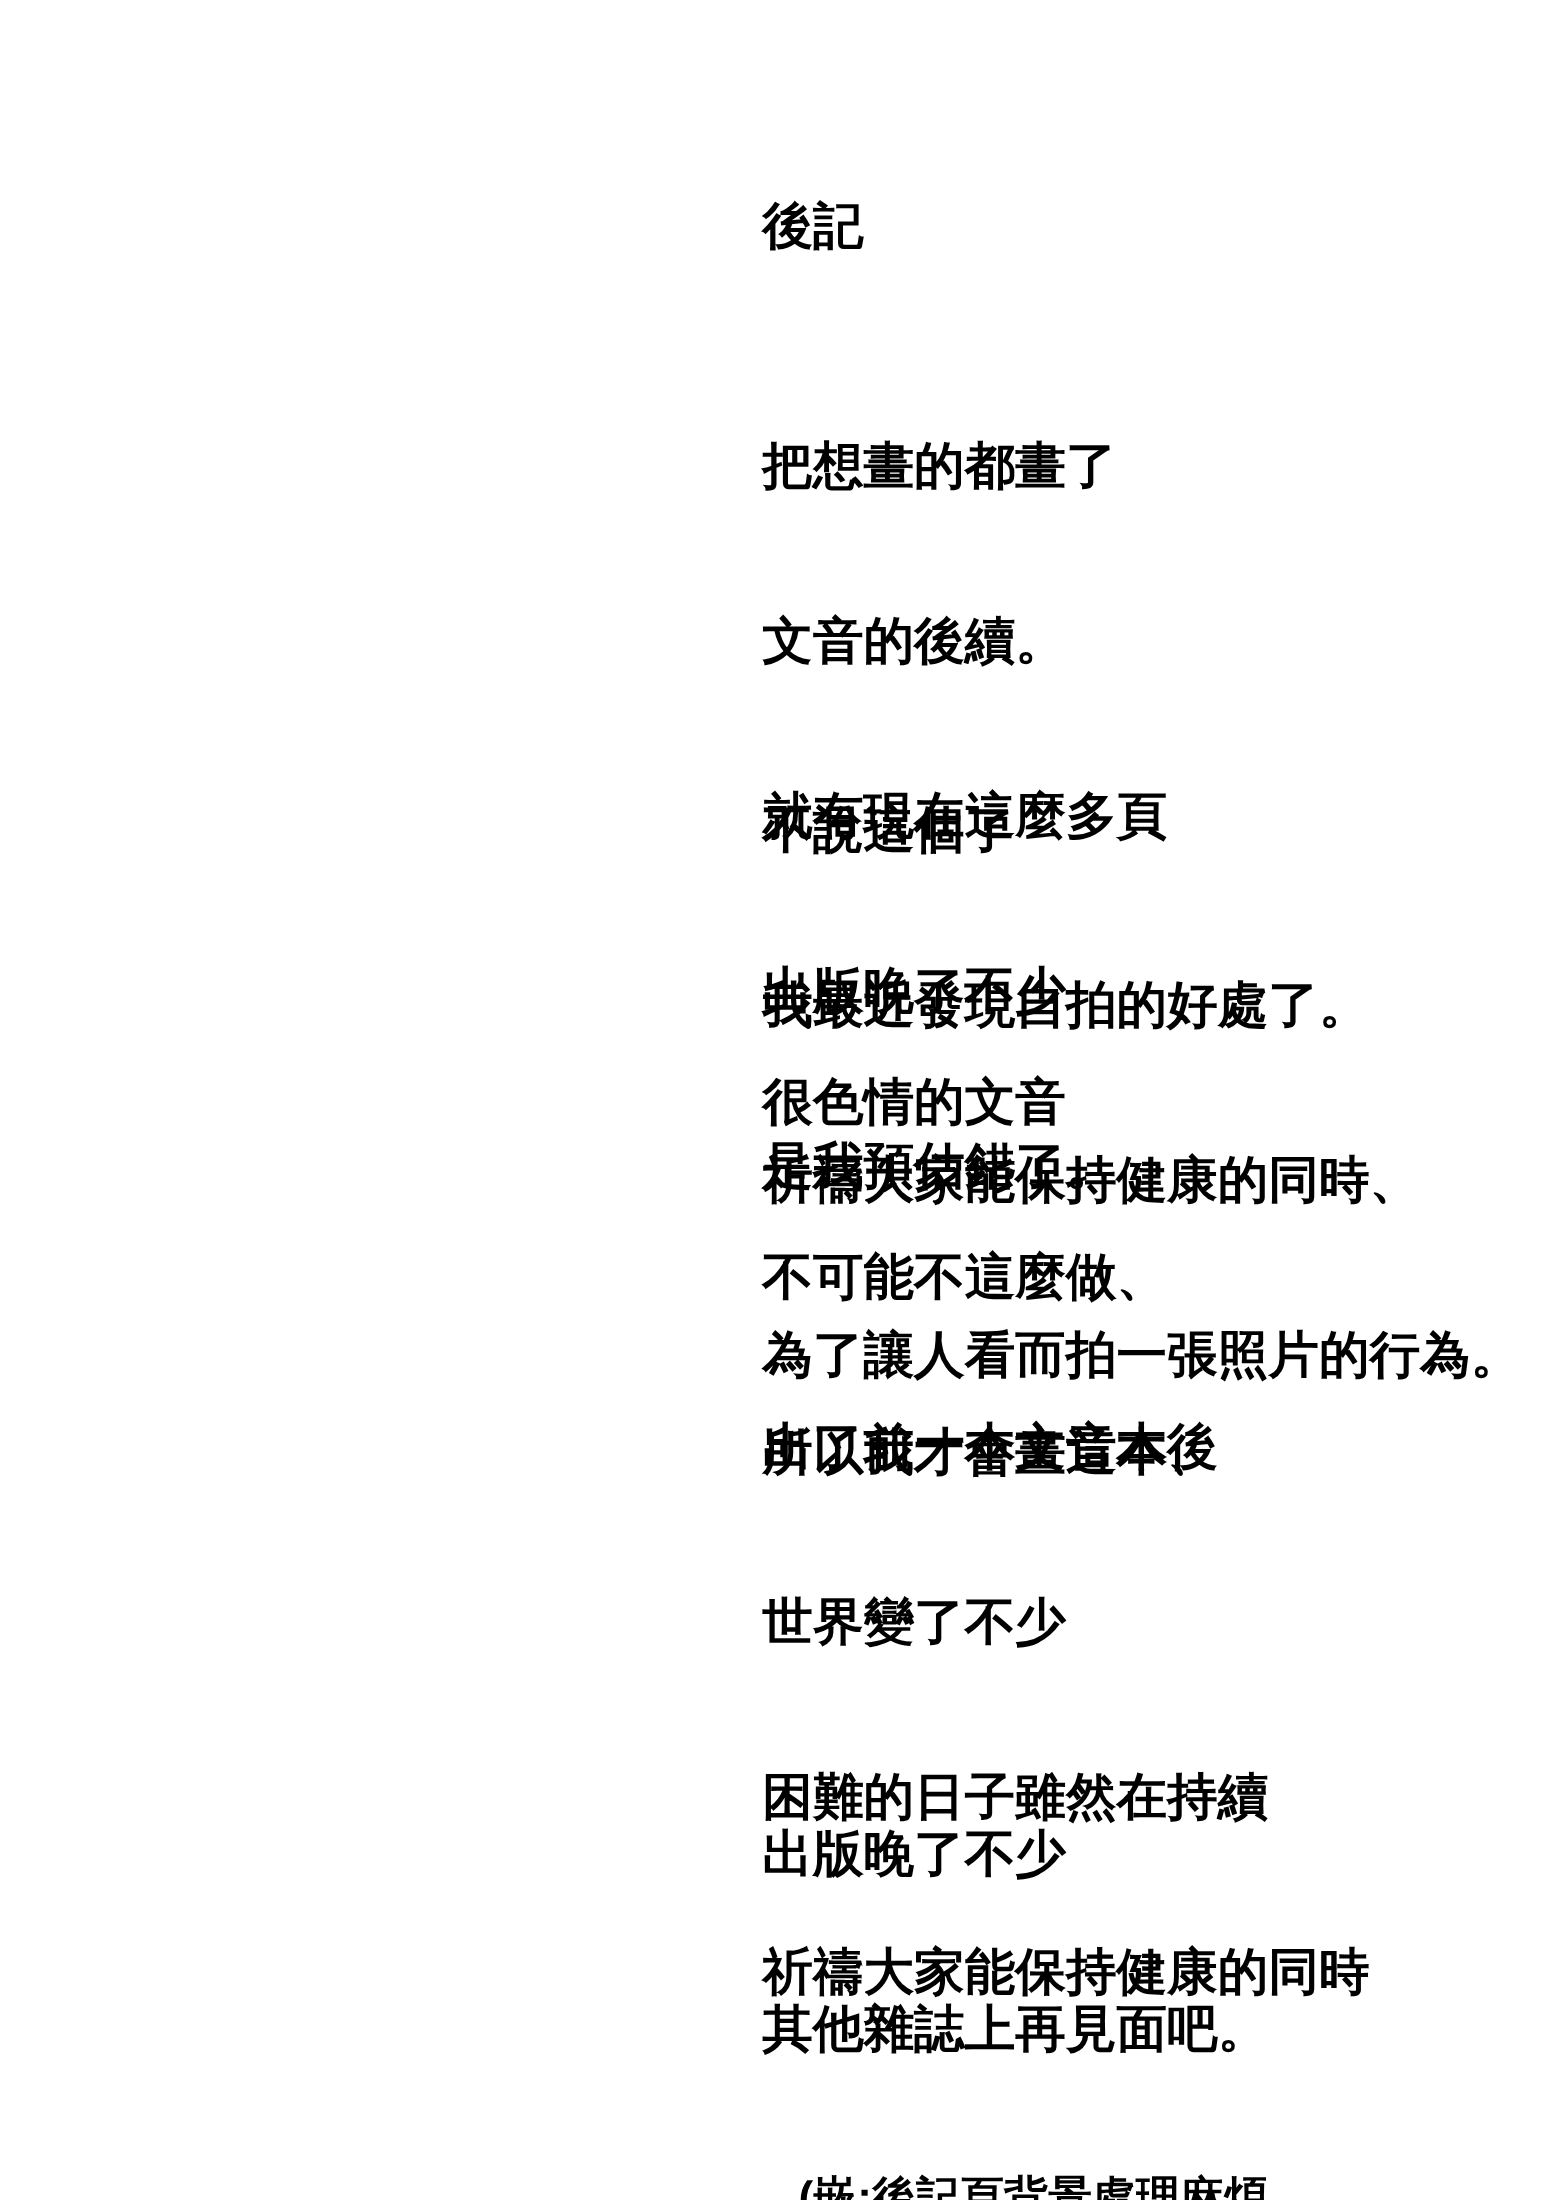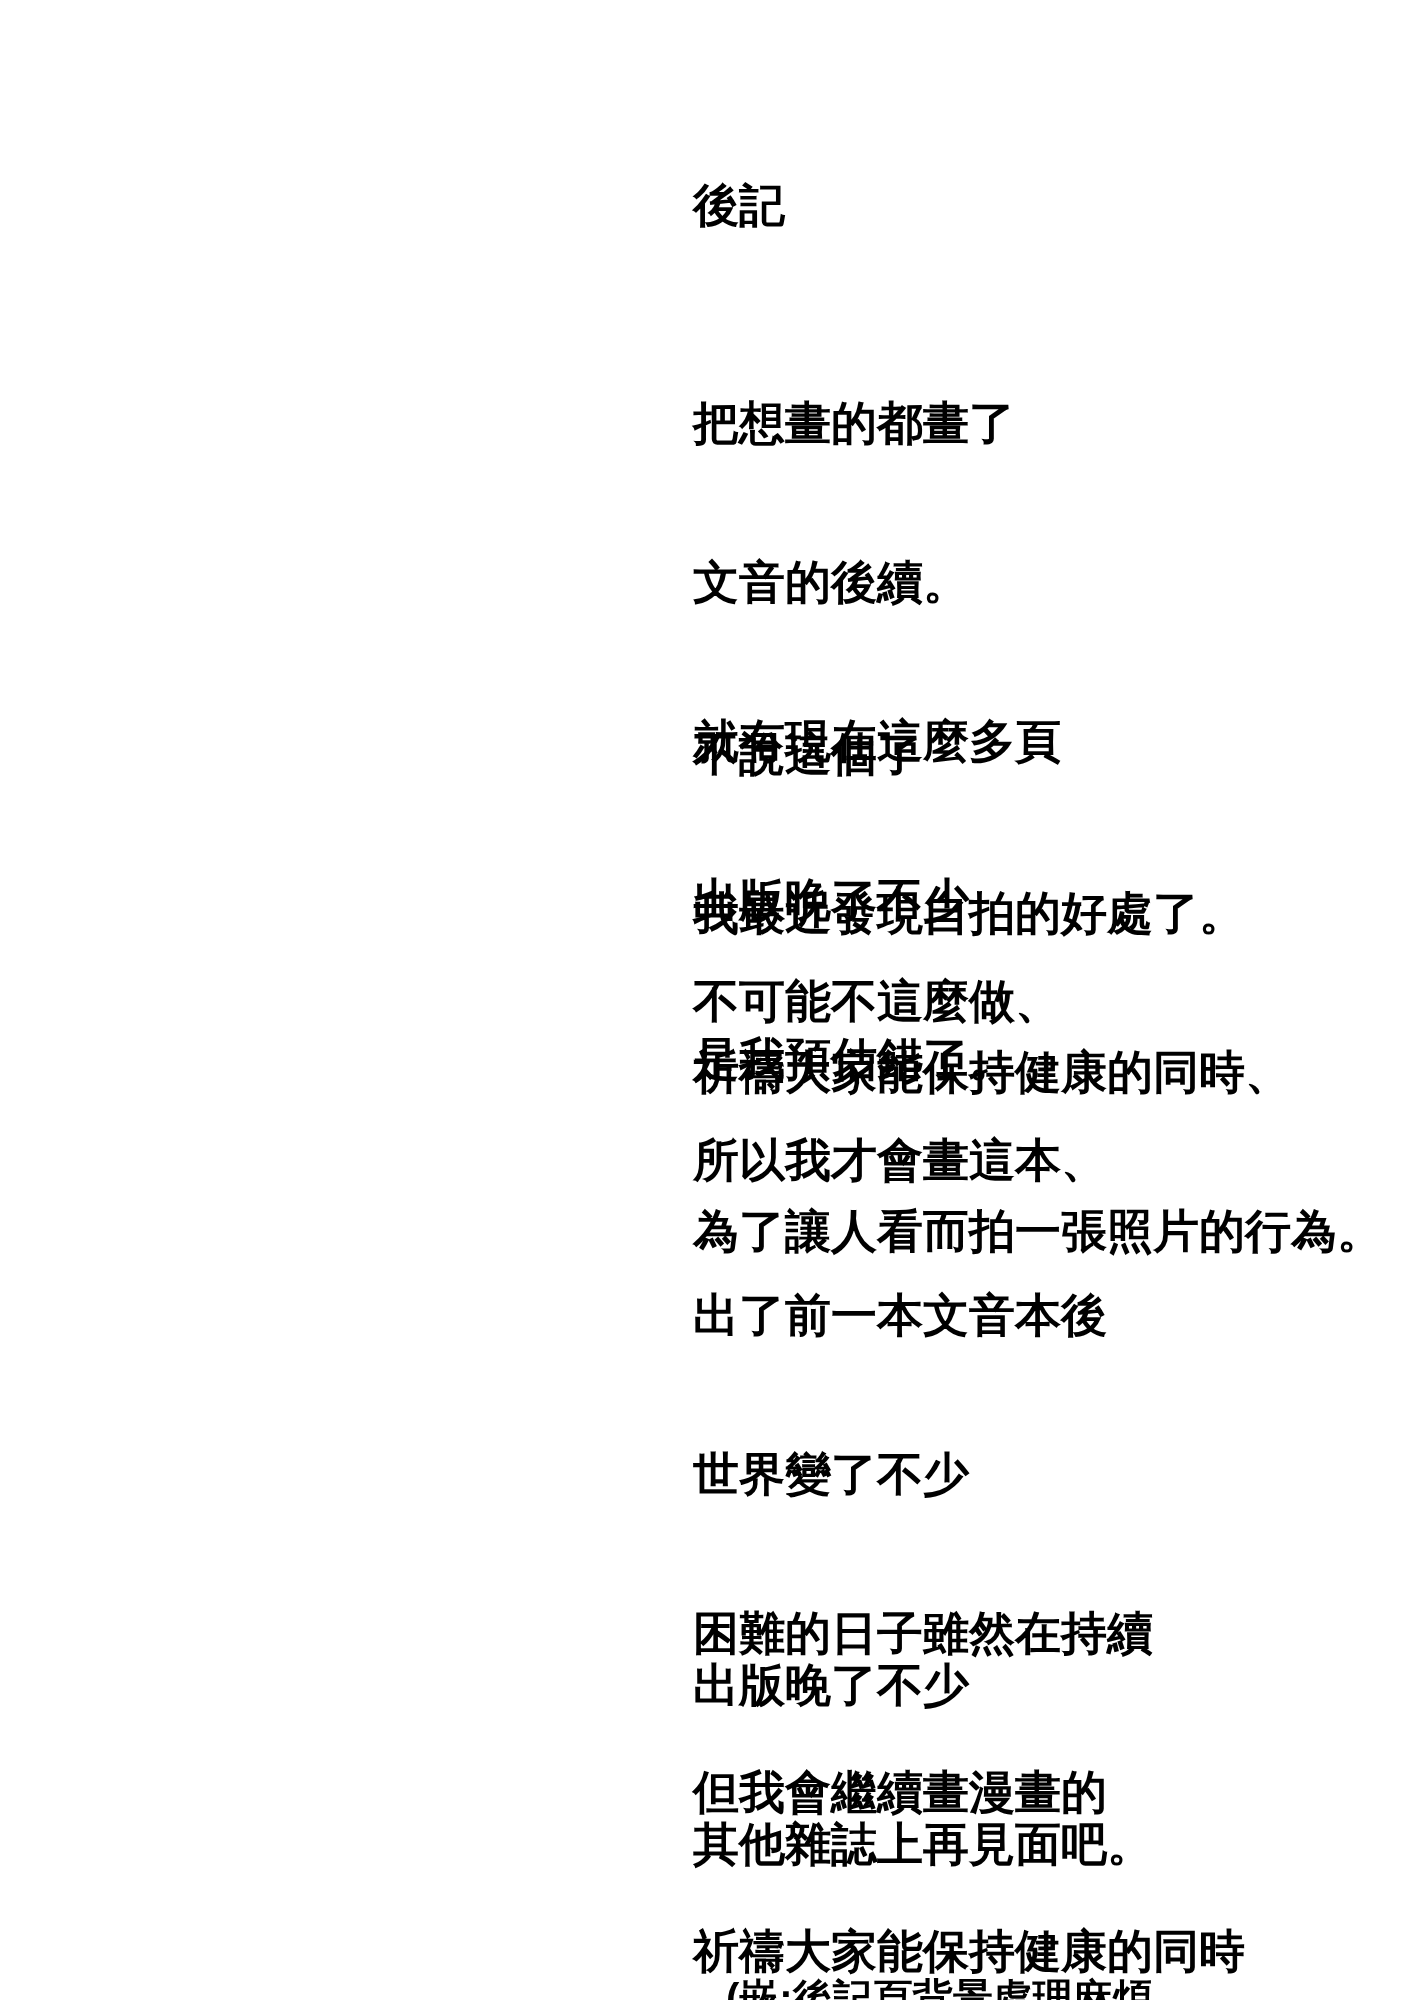--- a/index.html
+++ b/index.html
@@ -53,29 +53,29 @@
   </div>
 
   <div class="block" style="top:622px">
     <span class="line">不說這個了</span>
     <span class="line">我最近發現自拍的好處了。</span>
     <span class="line">祈禱大家能保持健康的同時、</span>
     <span class="line">為了讓人看而拍一張照片的行為。</span>
   </div>
 
   <div class="block" style="top:869px">
+    <span class="line">很色情的文音</span>
     <span class="line">不可能不這麼做、</span>
     <span class="line">所以我才會畫這本、</span>
   </div>
 
   <div class="block" style="top:1183px">
     <span class="line">出了前一本文音本後</span>
     <span class="line">世界變了不少</span>
     <span class="line">困難的日子雖然在持續</span>
-    <span class="line">但我會繼續畫漫畫的</span>
     <span class="line">祈禱大家能保持健康的同時</span>
     
   </div>
 
   <div class="block" style="top:1553px">
     <span class="line">出版晚了不少</span>
     <span class="line">其他雜誌上再見面吧。</span>
   </div>
 
   <div class="block note-block" style="top:1873px">

